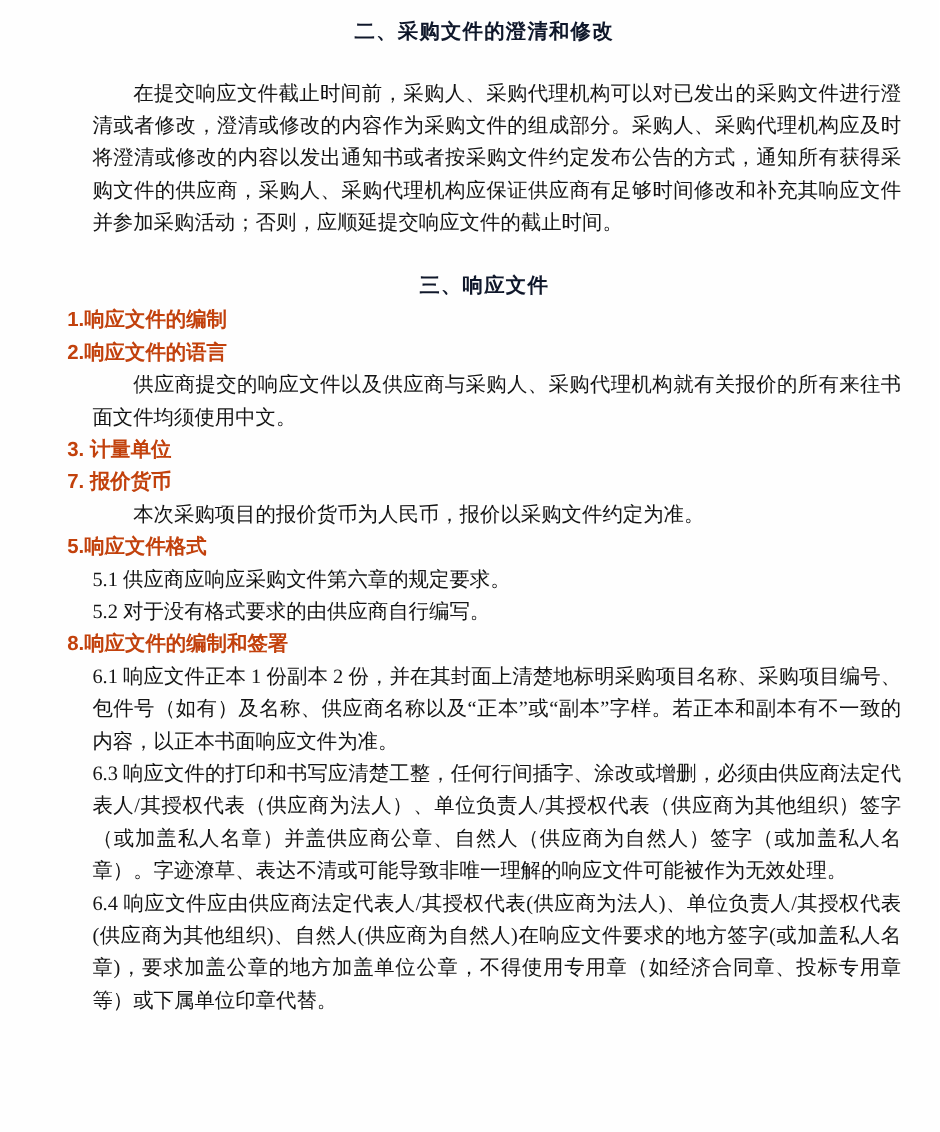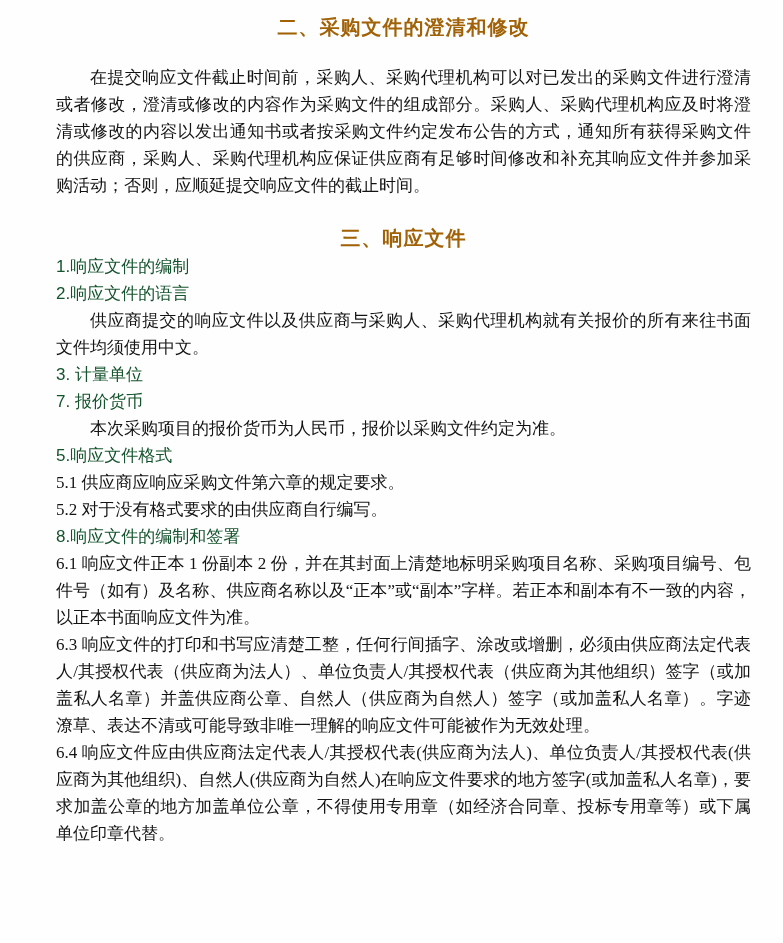--- a/index.html
+++ b/index.html
@@ -15,45 +15,46 @@
     background: #fefefe;
     padding: 12px 32px 0 56px;
     color: #141414;
     font-family: "Liberation Serif", "DejaVu Serif", serif;
     font-size: 17px;
     overflow: hidden;
   }
   .doc-title {
     font-family: "Liberation Sans", "DejaVu Sans", sans-serif;
     font-weight: bold;
-    font-size: 20px;
+    font-size: 17px;
     line-height: 30px;
     text-align: center;
     letter-spacing: 1px;
-    color: #a16207;
+    color: #0f172a;
   }
   .title-part3 {
     margin-top: 24px;
   }
   .para {
     line-height: 27px;
     text-align: justify;
     text-align-last: left;
     word-break: break-all;
+    margin-left: 21px;
   }
   .intro {
     margin-top: 22px;
     text-indent: 2em;
   }
   .blk-heading {
     font-family: "Liberation Sans", "DejaVu Sans", sans-serif;
-    font-weight: normal;
+    font-weight: bold;
     font-size: 17px;
     line-height: 27px;
-    color: #14532d;
+    color: #c2410c;
   }
   .blk-indent {
     text-indent: 2em;
   }
 </style>
 </head>
 <body>
 
 <div class="page">
 

